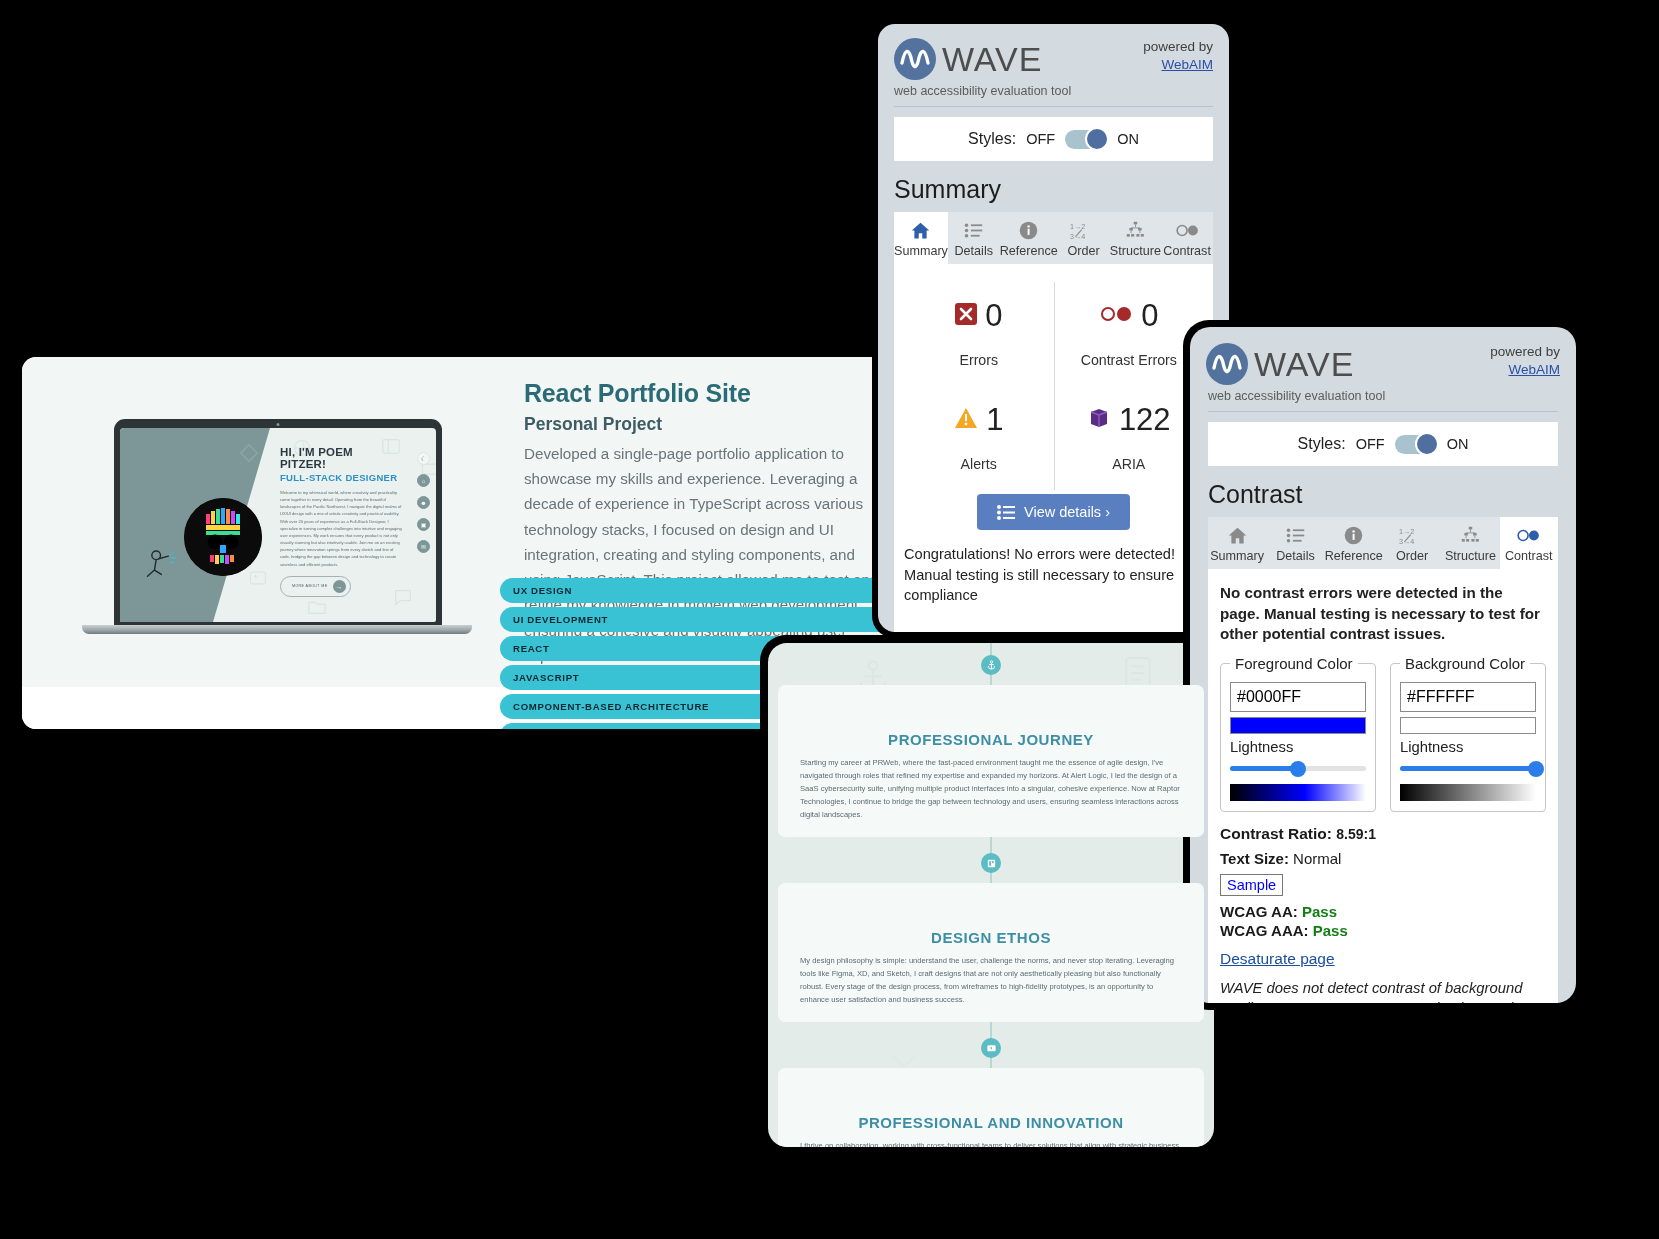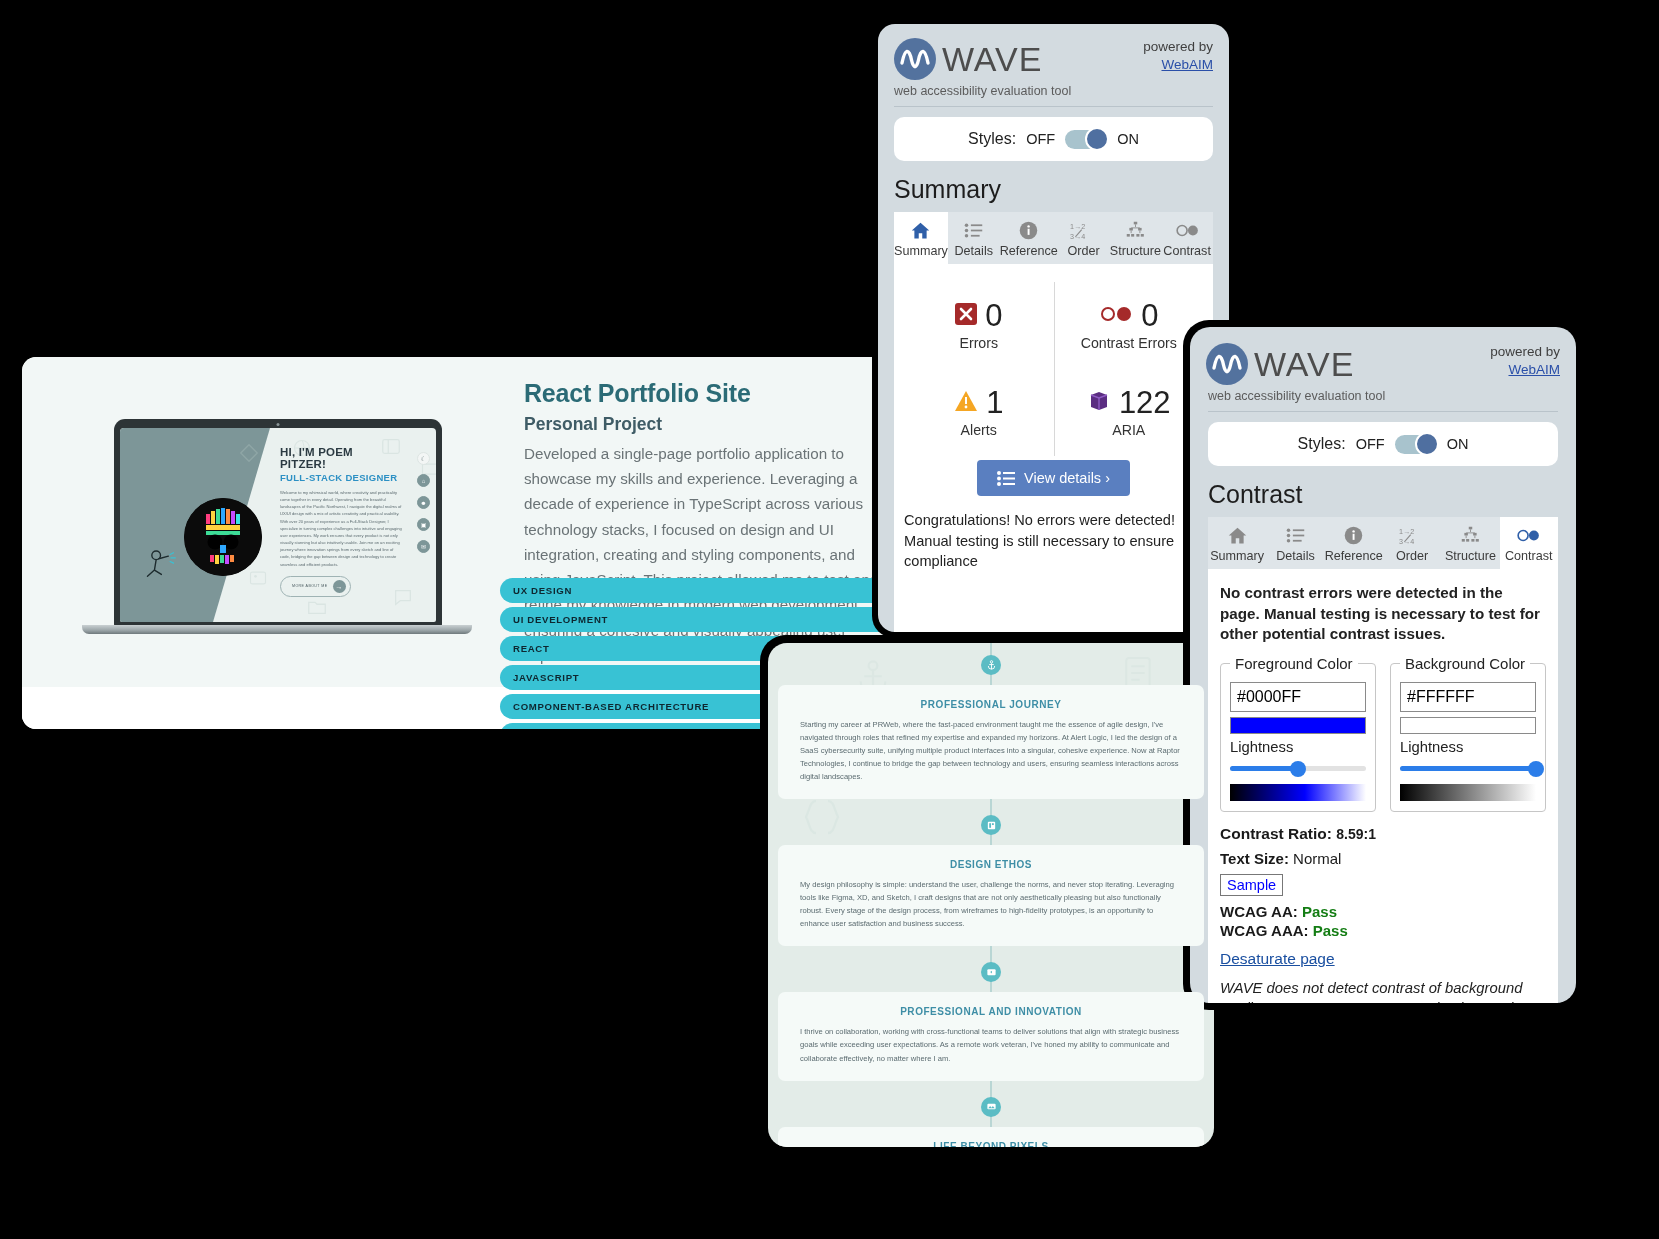--- a/index.html
+++ b/index.html
@@ -55,39 +55,39 @@
 
   .wave-head { padding: 14px 16px 0 16px; display: flex; justify-content: space-between; align-items: flex-start; }
   .wave-logo-row { display: flex; align-items: center; gap: 6px; }
   .wave-mark { width: 42px; height: 42px; border-radius: 50%; background: #53729e; display: flex; align-items: center; justify-content: center; }
   .wave-word { font-size: 34px; color: #4d4d4d; letter-spacing: 1px; font-weight: 300; line-height: 1; }
   .wave-tagline { font-size: 12.5px; color: #5b5b5b; padding: 4px 16px 0 16px; }
   .powered { text-align: right; font-size: 13.5px; color: #3f3f3f; line-height: 1.35; }
   .powered a { color: #2a4fa8; }
   .wave-rule { margin: 8px 16px 0 16px; border-top: 1px solid #b9c3ca; }
 
-  .styles-bar { margin: 10px 16px 0 16px; background: #fff; border-radius: 10px; height: 44px; display: flex; align-items: center; justify-content: center; gap: 10px; }
+  .styles-bar { margin: 10px 16px 0 16px; background: #fff; border-radius: 1px; height: 44px; display: flex; align-items: center; justify-content: center; gap: 10px; }
   .styles-lbl { font-size: 16px; color: #222; }
   .sw-off, .sw-on { font-size: 14.5px; color: #222; }
   .toggle { position: relative; width: 42px; height: 19px; border-radius: 11px; background: #a8c3cd; }
   .toggle .knob { position: absolute; right: -2px; top: -2.5px; width: 24px; height: 24px; border-radius: 50%; background: #4f6fa0; border: 2px solid #fff; }
 
   .sec-title { font-size: 25px; color: #1d1d1d; padding: 14px 16px 8px 16px; font-weight: 400; }
 
   .tabs { display: flex; background: #dfe5e9; margin: 0 16px; }
   .tab { flex: 1; text-align: center; padding: 7px 0 6px 0; font-size: 12.6px; color: #3c3c3c; }
   .tab.active { background: #fff; }
   .tab .ico { height: 22px; display: flex; align-items: center; justify-content: center; margin-bottom: 3px; }
 
   .panel-white { background: #fff; margin: 0 16px; height: 100%; padding: 18px 10px 0 10px; }
   .stat-grid { display: grid; grid-template-columns: 1fr 1fr; }
   .stat { text-align: center; padding: 16px 0 18px 0; position: relative; }
   .stat .row { display: flex; align-items: center; justify-content: center; gap: 8px; }
   .stat .num { font-size: 31px; color: #222; font-weight: 300; }
-  .stat .lbl { font-size: 14.2px; color: #333; margin-top: 1px; }
+  .stat .lbl { font-size: 14.2px; color: #333; margin-top: 18px; }
   .stat.bl { border-left: 1px solid #d8d8d8; }
   .viewdet { display: flex; justify-content: center; margin-top: 4px; }
   .viewdet button { background: #5a7fc0; color: #fff; border: 0; border-radius: 4px; font-size: 14.5px; padding: 10px 20px; display: flex; align-items: center; gap: 9px; cursor: pointer; font-family: inherit; }
   .congrats { font-size: 14.6px; color: #222; line-height: 1.42; padding: 14px 0 0 0; }
 
   
   .wave-contrast {
     position: absolute; left: 1183px; top: 320px; width: 400px; height: 690px;
     background: #000; border-radius: 26px; padding: 7px;
   }
@@ -120,21 +120,21 @@
   
   .timeline-card {
     position: absolute; left: 760px; top: 635px; width: 462px; height: 520px;
     background: #000; border-radius: 26px; padding: 8px;
   }
   .tl-body { width: 100%; height: 100%; background: #e3ece8; border-radius: 19px; overflow: hidden; position: relative; }
   .tl-spine { position: absolute; left: 50%; top: 0; bottom: 0; width: 2px; background: #b9d6d4; transform: translateX(-50%); }
   .tl-item { position: relative; margin: 0 10px; }
   .tl-node { position: relative; width: 20px; height: 20px; border-radius: 50%; background: #5bbcc4; margin: 0 auto; display: flex; align-items: center; justify-content: center; z-index: 2; }
   .tl-card { background: #f5faf8; border-radius: 7px; padding: 14px 22px 16px 22px; margin-top: 10px; }
-  .tl-h { text-align: center; font-size: 10px; font-weight: bold; color: #3e8ea6; letter-spacing: .55px; }
+  .tl-h { text-align: center; font-size: 15px; font-weight: bold; color: #3e8ea6; letter-spacing: .55px; margin-top: 32px; }
   .tl-p { font-size: 7.6px; line-height: 1.72; color: #5b6b70; margin-top: 8px; }
   .tl-gap { height: 16px; }
   .tl-ghost { position: absolute; opacity: .35; }
 </style>
 </head>
 <body>
 
 <div class="portfolio-card">
   <div class="pf-inner"></div>
   <div class="pf-bottom-strip"></div>

